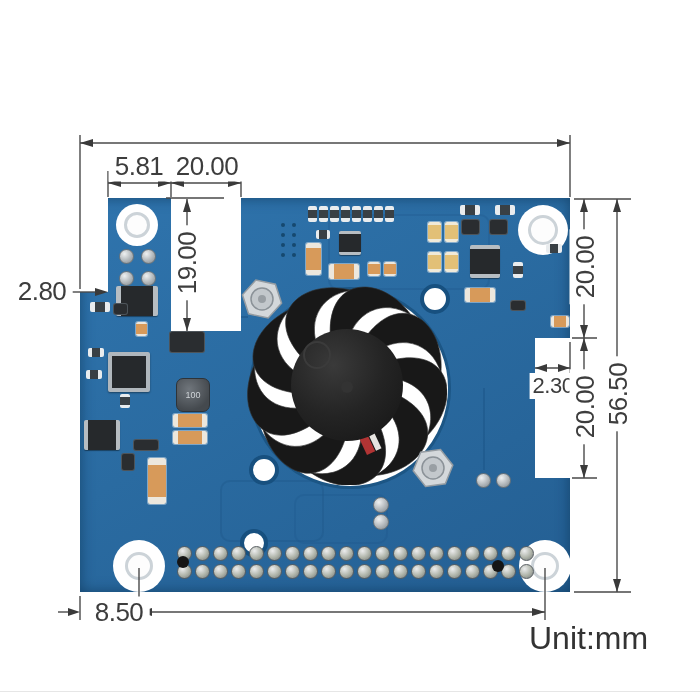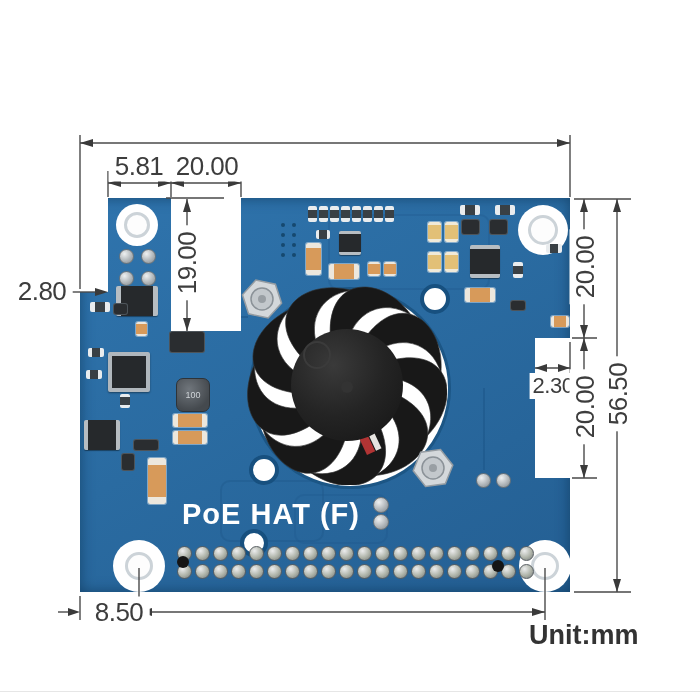--- a/index.html
+++ b/index.html
@@ -42,21 +42,21 @@
   .silk{position:absolute;color:var(--silk);font-weight:bold;font-size:29px;letter-spacing:1px;
         transform:translate(-50%,-50%);white-space:nowrap;}
   
   svg.dims{position:absolute;left:0;top:0;pointer-events:none;}
   svg.dims line, svg.dims path{stroke:#4a4a4a;stroke-width:1.4;fill:none;}
   svg.dims polygon{fill:#3a3a3a;stroke:none;}
   .dim{position:absolute;transform:translate(-50%,-50%);font-size:26px;color:var(--dimtext);
        background:#fff;padding:0 6px;white-space:nowrap;letter-spacing:-.5px;}
   .dim.v{transform:translate(-50%,-50%) rotate(-90deg);}
   .dim.small{font-size:22px;padding:0 3px;}
-  .unit{position:absolute;font-size:27px;color:#333;white-space:nowrap;font-weight:bold;}
+  .unit{position:absolute;font-size:32px;color:#333;white-space:nowrap;}
   .frameline{position:absolute;left:0;width:700px;height:1px;background:#e6e6e6;}
 </style>
 </head>
 <body>
 
 <div class="stage">
 
   <div class="board">
 
     <div class="trace" style="left:140px;top:282px;width:100px;height:58px;opacity:.4"></div>
@@ -200,21 +200,20 @@
     <div class="cmp ic" style="left:4px;top:222px;width:36px;height:30px;"></div>
     <div class="cmp dark" style="left:54px;top:242px;width:24px;height:10px;"></div>
     <div class="cmp dark" style="left:42px;top:256px;width:12px;height:16px;"></div>
     <div class="cmp capv" style="left:68px;top:260px;width:18px;height:46px;"></div>
 
     <div class="pad" style="left:293px;top:299px;width:14px;height:14px;"></div>
     <div class="pad" style="left:293px;top:316px;width:14px;height:14px;"></div>
     <div class="pad" style="left:396px;top:275px;width:13px;height:13px;"></div>
     <div class="pad" style="left:416px;top:275px;width:13px;height:13px;"></div>
 
-    <div class="silk" style="left:191px;top:316px;">PoE HAT (F)</div>
 
     <div style="position:absolute;left:0;top:0;width:100%;height:100%;">
         <div class="pin" style="left: 96.5px; top: 347.5px;"></div>
         <div class="pin" style="left: 114.5px; top: 347.5px;"></div>
         <div class="pin" style="left: 132.5px; top: 347.5px;"></div>
         <div class="pin" style="left: 150.5px; top: 347.5px;"></div>
         <div class="pin" style="left: 168.5px; top: 347.5px;"></div>
         <div class="pin" style="left: 186.5px; top: 347.5px;"></div>
         <div class="pin" style="left: 204.5px; top: 347.5px;"></div>
         <div class="pin" style="left: 222.5px; top: 347.5px;"></div>

